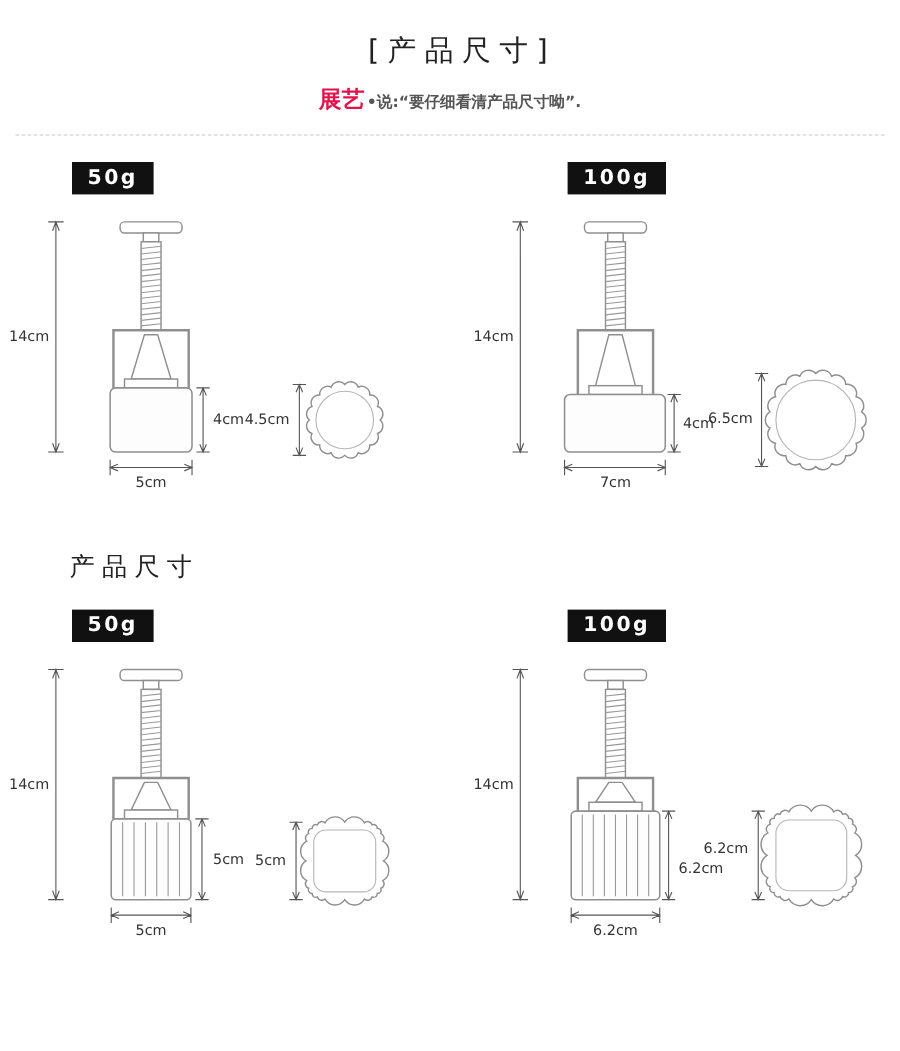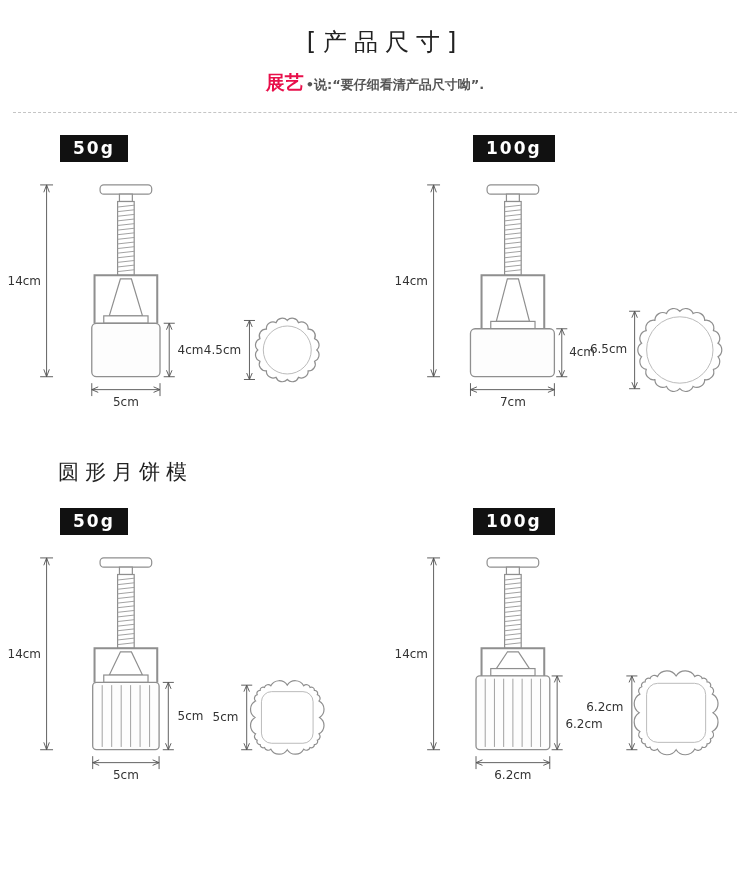--- a/index.html
+++ b/index.html
@@ -100,21 +100,21 @@
           </g>
           <path class="stamp" d="M311.0,151.0A8.5,8.5 0 0 1 325.4,153.5A8.5,8.5 0 0 1 338.0,160.8A8.5,8.5 0 0 1 347.4,172.0A8.5,8.5 0 0 1 352.4,185.7A8.5,8.5 0 0 1 352.4,200.3A8.5,8.5 0 0 1 347.4,214.0A8.5,8.5 0 0 1 338.0,225.2A8.5,8.5 0 0 1 325.4,232.5A8.5,8.5 0 0 1 311.0,235.0A8.5,8.5 0 0 1 296.6,232.5A8.5,8.5 0 0 1 284.0,225.2A8.5,8.5 0 0 1 274.6,214.0A8.5,8.5 0 0 1 269.6,200.3A8.5,8.5 0 0 1 269.6,185.7A8.5,8.5 0 0 1 274.6,172.0A8.5,8.5 0 0 1 284.0,160.8A8.5,8.5 0 0 1 296.6,153.5A8.5,8.5 0 0 1 311.0,151.0Z"></path>
           <circle class="inner" cx="311" cy="193" r="36"></circle>
         </svg>
       </div>
 
     </div>
   </div>
 
   <div class="section">
-    <div class="section-title second">圆形月饼模</div>
+    <div class="section-title second">产品尺寸</div>
     <div class="cols">
 
       <div class="col">
         <div class="badge">50g</div>
         <svg class="diagram" viewBox="0 0 360 258">
           <g class="mold">
             <rect class="part" x="102" y="14" width="56" height="10" rx="4"></rect>
             <rect class="part" x="123" y="24" width="14" height="8"></rect>
             <rect class="part" x="121" y="32" width="18" height="80"></rect>
               <path d="M121,38 L139,36 M121,43 L139,41 M121,48 L139,46 M121,53 L139,51 M121,58 L139,56 M121,63 L139,61 M121,68 L139,66 M121,73 L139,71 M121,78 L139,76 M121,83 L139,81 M121,88 L139,86 M121,93 L139,91 M121,98 L139,96 M121,103 L139,101 M121,108 L139,106 " class="coil"></path>

